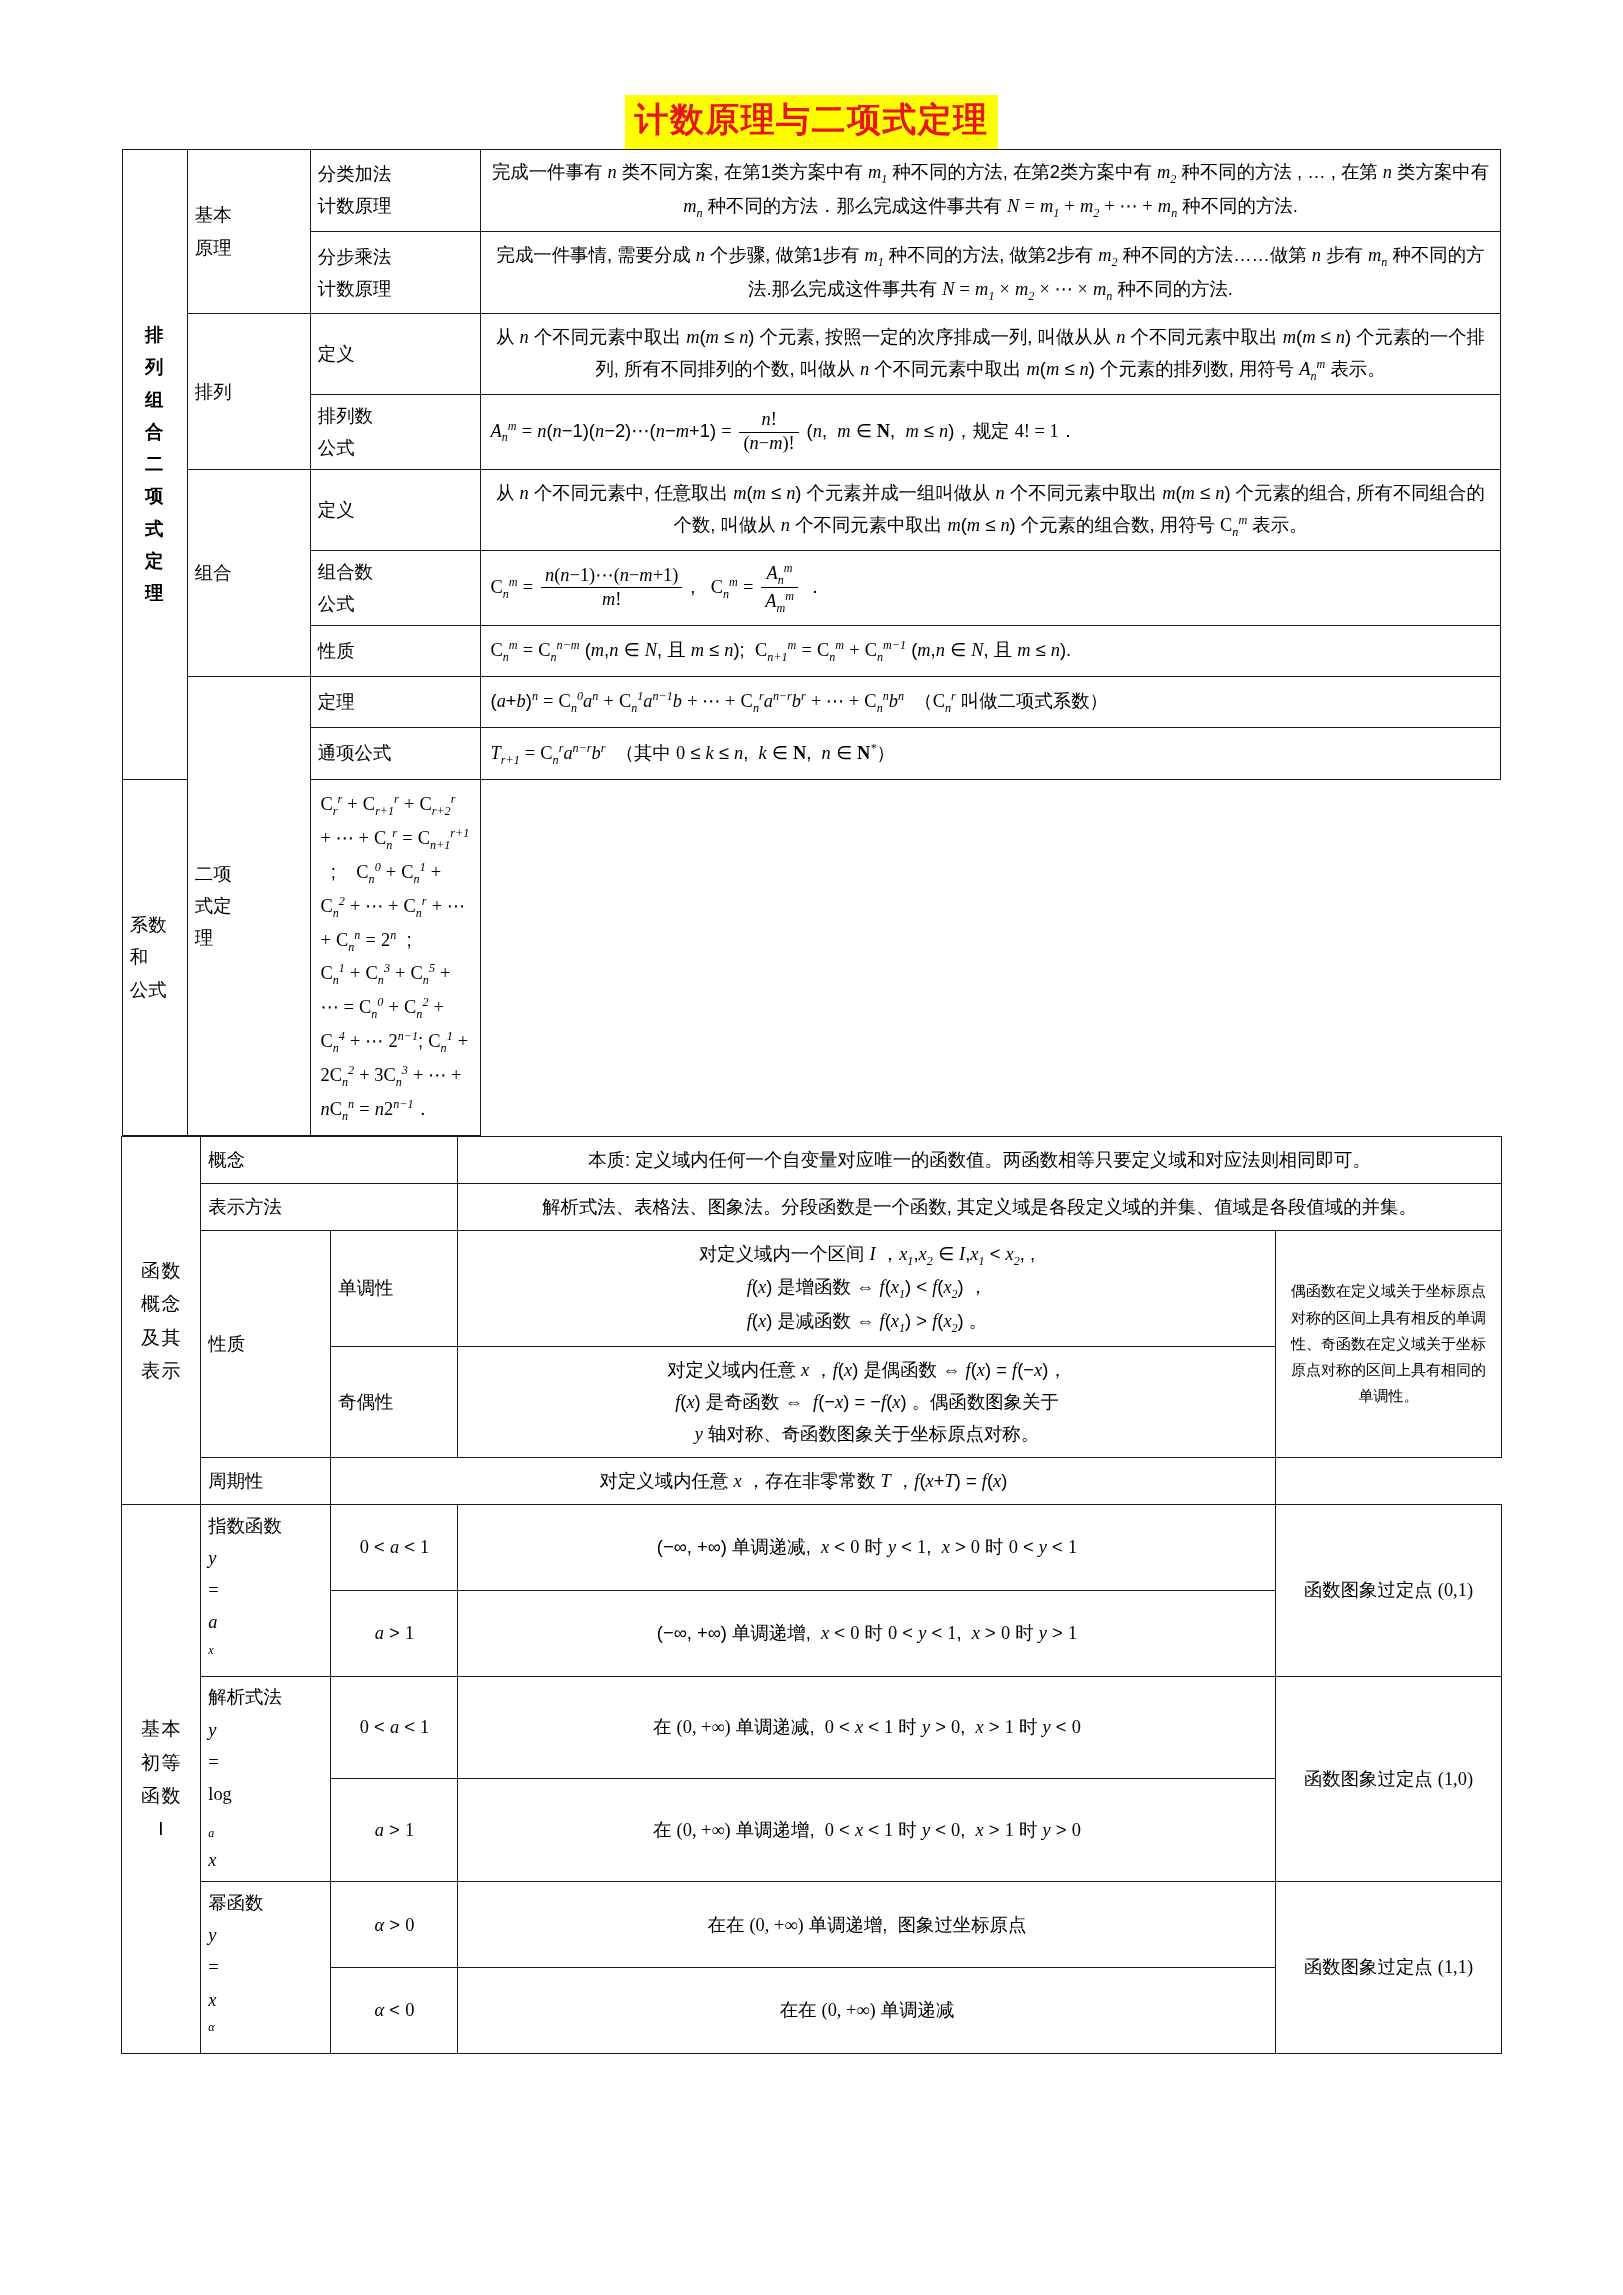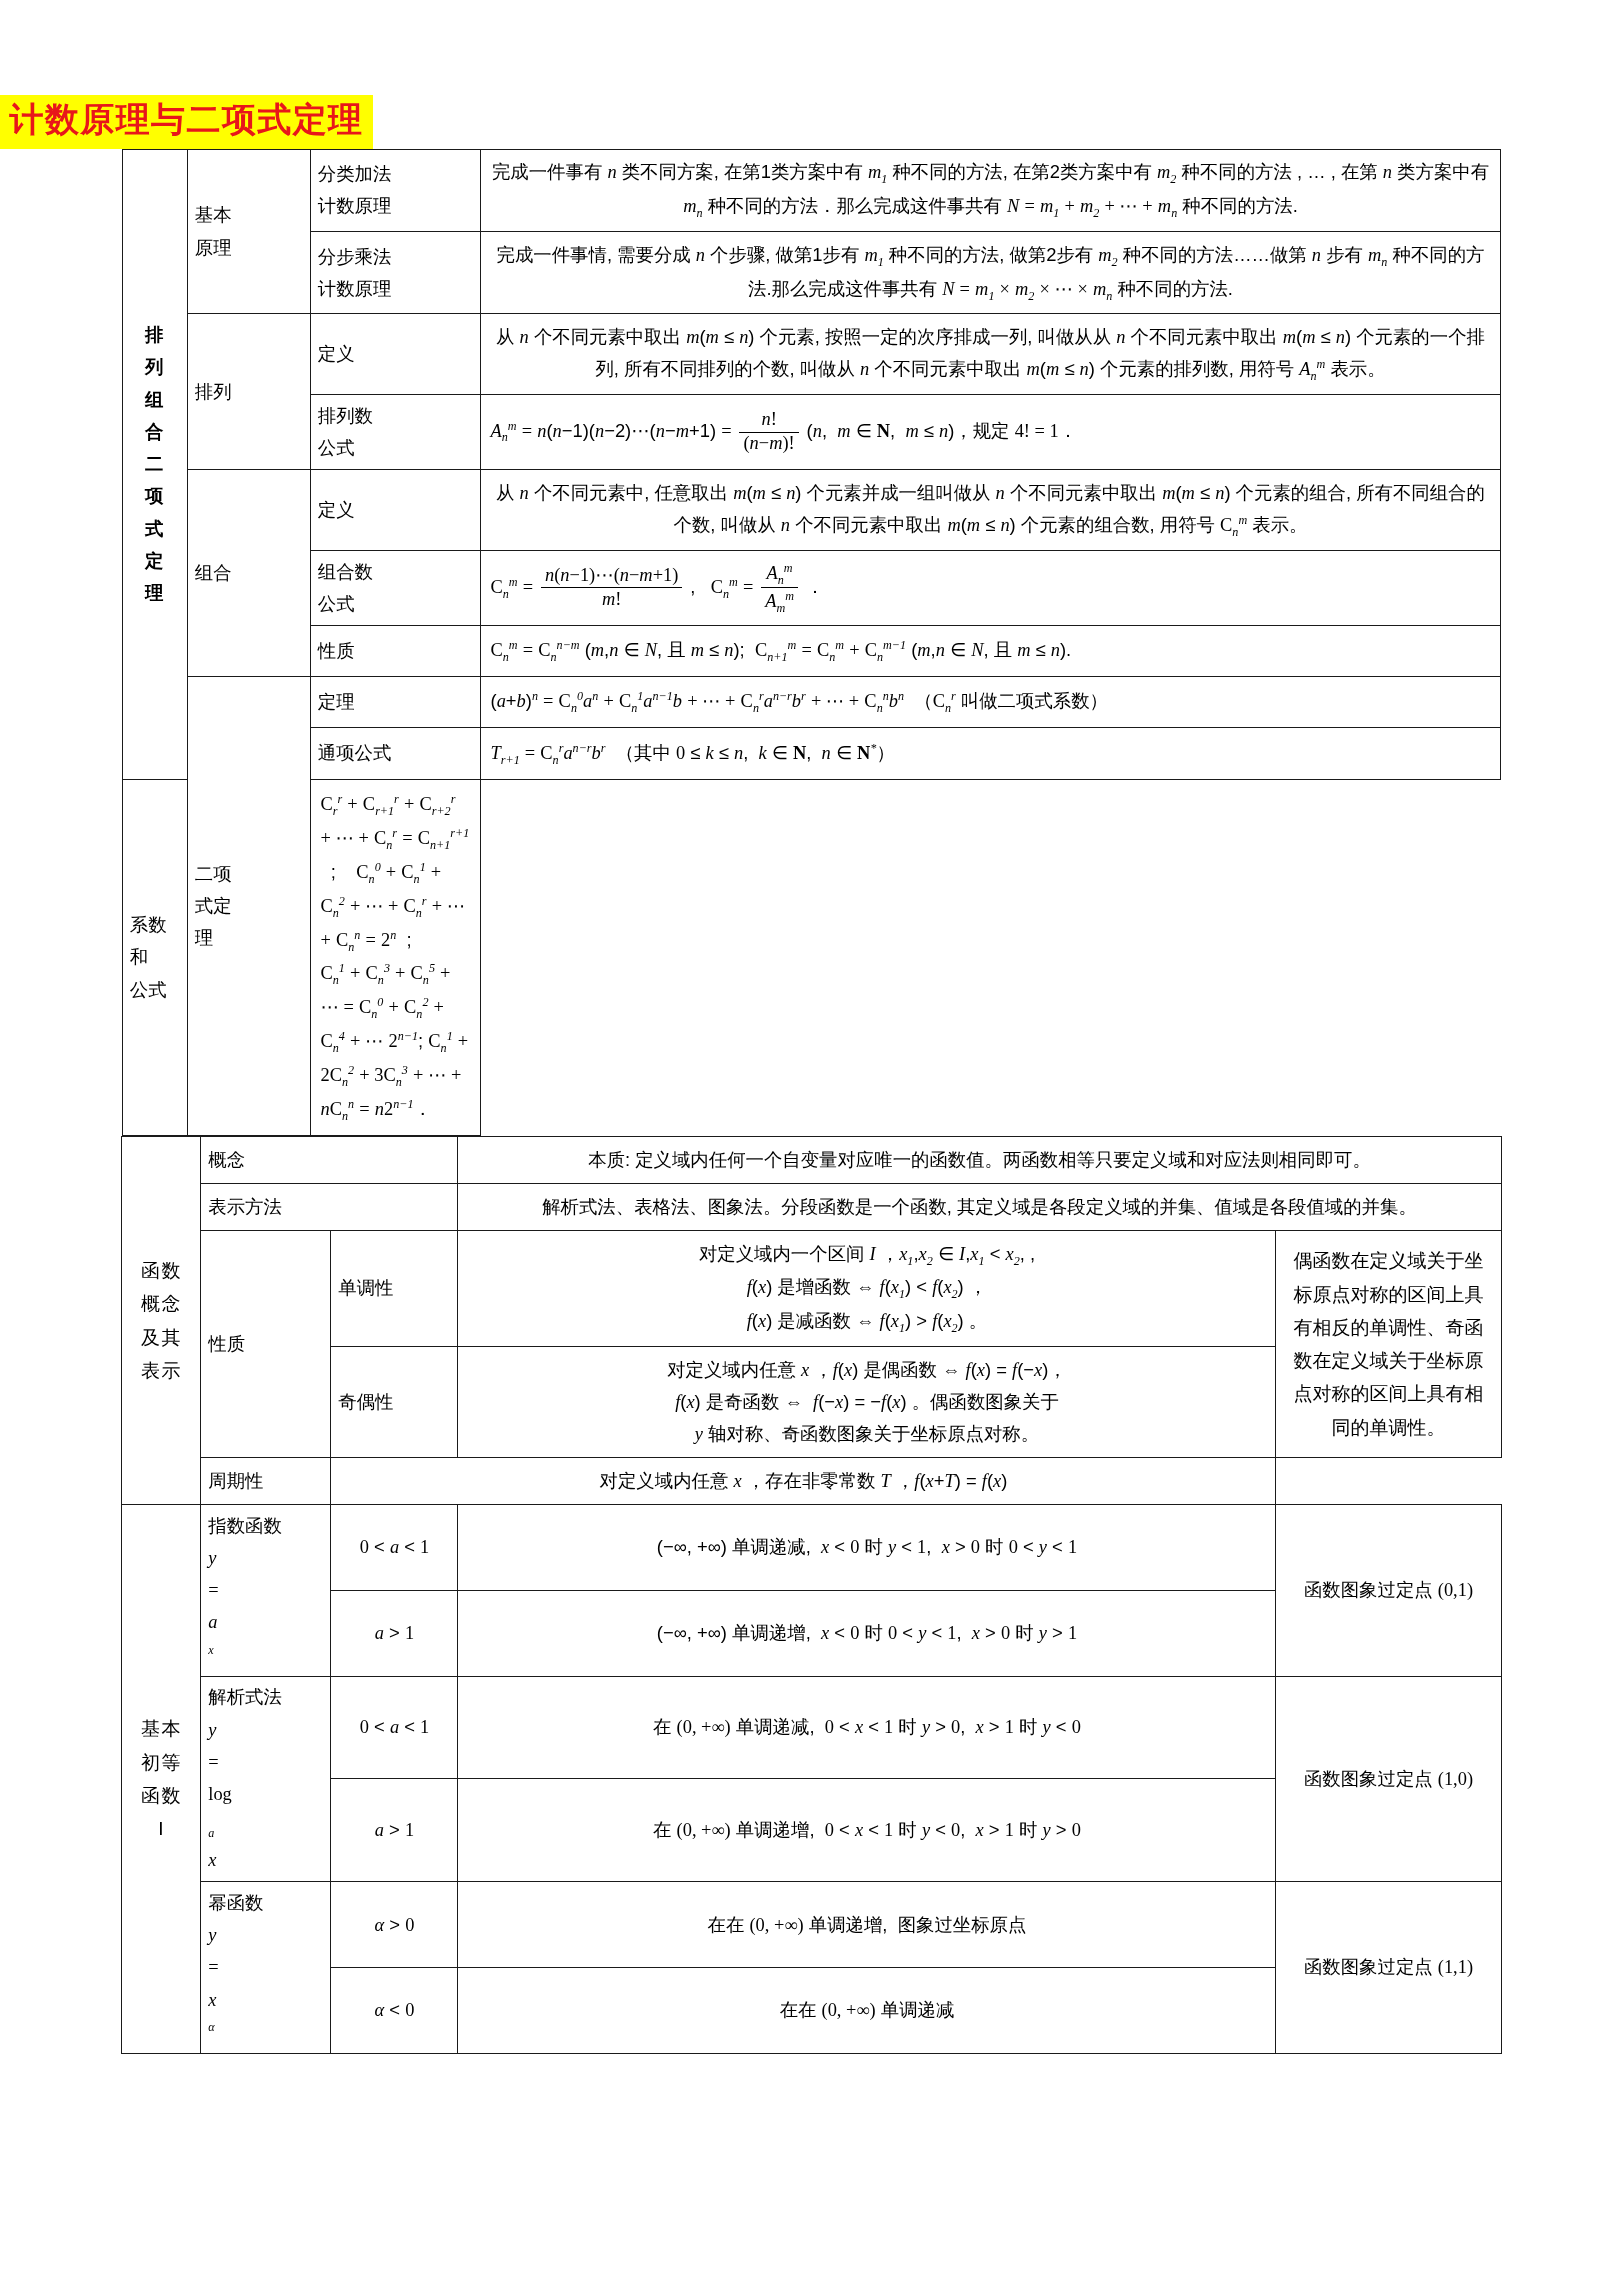--- a/index.html
+++ b/index.html
@@ -9,21 +9,21 @@
     height: 2295px;
     background: #ffffff;
     font-family: "Liberation Serif", "DejaVu Serif", serif;
     color: #000;
     position: relative;
     overflow: hidden;
   }
   .page { position: relative; width: 1623px; height: 2295px; padding: 0; }
 
   
-  .title-wrap { text-align: left; }
+  .title-wrap { text-align: center; }
   .title-1 { margin-top: 95px; }
   .title-2 { margin-top: 80px; }
   .title-hl {
     display: inline-block;
     background: #FFFF00;
     color: #E8161A;
     font-weight: bold;
     font-size: 34px;
     line-height: 1.30;
     padding: 3.4px 9.5px 6.1px 9.5px;
@@ -267,21 +267,21 @@
       </tr>
 
       <tr>
         <td class="lbl" rowspan="2">性质</td>
         <td class="lbl">单调性</td>
         <td class="body-cell body-tight">
           <div>对定义域内一个区间 <span class="mi">I</span> ，<span class="mi">x</span><sub>1</sub>,<span class="mi">x</span><sub>2</sub> ∈ <span class="mi">I</span>,<span class="mi">x</span><sub>1</sub> &lt; <span class="mi">x</span><sub>2</sub>, ,</div>
           <div><span class="mi">f</span>(<span class="mi">x</span>) 是增函数 ⇔ <span class="mi">f</span>(<span class="mi">x</span><sub>1</sub>) &lt; <span class="mi">f</span>(<span class="mi">x</span><sub>2</sub>) ，</div>
           <div><span class="mi">f</span>(<span class="mi">x</span>) 是减函数 ⇔ <span class="mi">f</span>(<span class="mi">x</span><sub>1</sub>) &gt; <span class="mi">f</span>(<span class="mi">x</span><sub>2</sub>) 。</div>
         </td>
-        <td class="body-cell body-tight" rowspan="2" style="font-size:19px">偶函数在定义域关于坐标原点对称的区间上具有相反的单调性、奇函数在定义域关于坐标原点对称的区间上具有相同的单调性。</td>
+        <td class="body-cell body-tight" rowspan="2" style="font-size:15px">偶函数在定义域关于坐标原点对称的区间上具有相反的单调性、奇函数在定义域关于坐标原点对称的区间上具有相同的单调性。</td>
       </tr>
 
       <tr>
         <td class="lbl">奇偶性</td>
         <td class="body-cell body-tight">
           <div>对定义域内任意 <span class="mi">x</span> ，<span class="mi">f</span>(<span class="mi">x</span>) 是偶函数 ⇔ <span class="mi">f</span>(<span class="mi">x</span>) = <span class="mi">f</span>(−<span class="mi">x</span>)，</div>
           <div><span class="mi">f</span>(<span class="mi">x</span>) 是奇函数 ⇔ &nbsp;<span class="mi">f</span>(−<span class="mi">x</span>) = −<span class="mi">f</span>(<span class="mi">x</span>) 。偶函数图象关于</div>
           <div><span class="mi">y</span> 轴对称、奇函数图象关于坐标原点对称。</div>
         </td>
       </tr>

